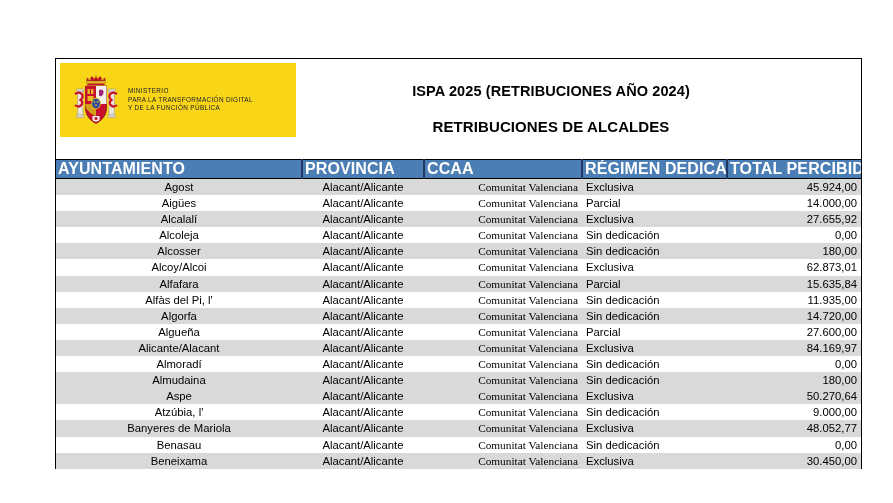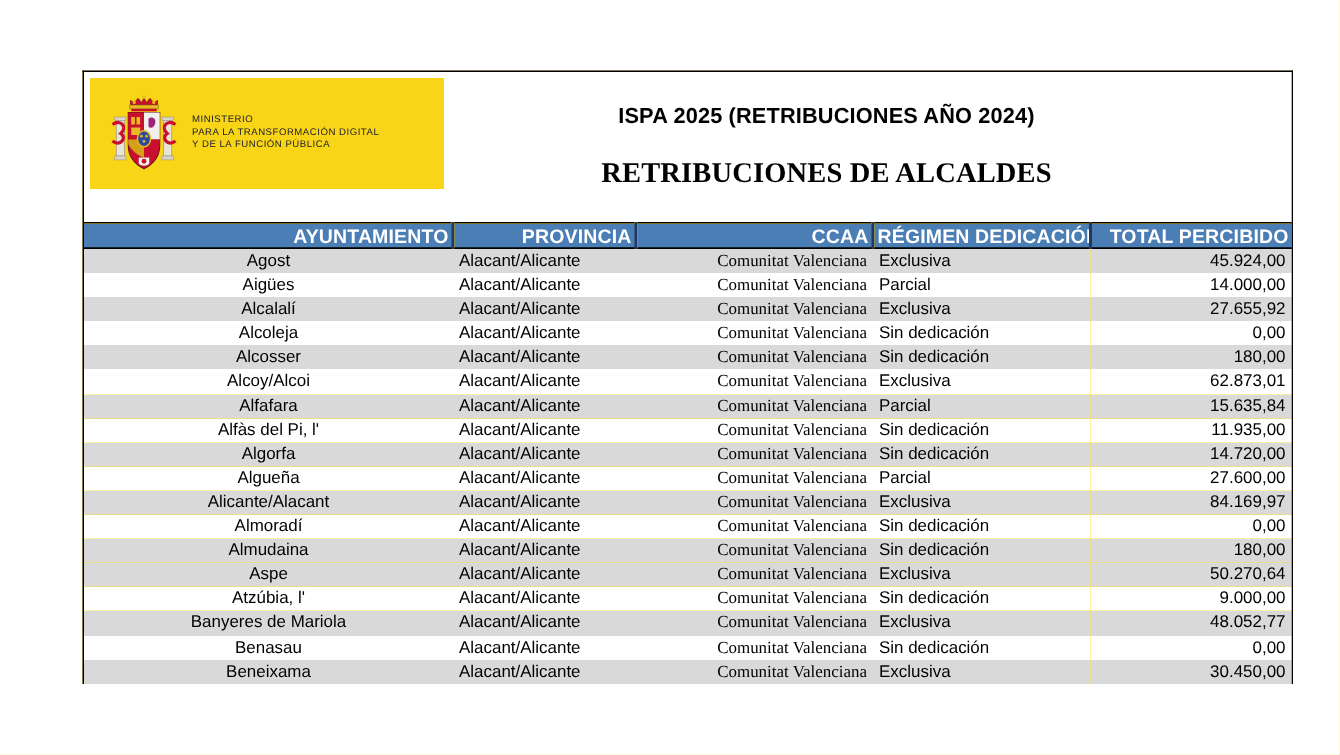--- a/index.html
+++ b/index.html
@@ -20,26 +20,26 @@
     width: 893px;
     height: 503px;
     background: #ffffff;
     overflow: hidden;
   }
 
   
   .sheet {
     position: absolute;
     left: 55px;
-    top: 47px;
+    top: 58px;
     width: 807px;
     border: 1px solid #000000;
     border-bottom: none;
     box-sizing: border-box;
-    background: #fde047;
+    background: #8b5cf6;
   }
 
   
   .banner {
     display: flex;
     align-items: stretch;
     height: 100px;
     background: #ffffff;
     box-sizing: border-box;
   }
@@ -89,42 +89,41 @@
     box-sizing: border-box;
   }
   .title-main {
     font-size: 14.5px;
     font-weight: bold;
     letter-spacing: 0.1px;
     margin-bottom: 19px;
     white-space: nowrap;
   }
   .title-sub {
-    font-size: 19px;
+    font-size: 15px;
     font-weight: bold;
     letter-spacing: 0.1px;
     white-space: nowrap;
-    font-family: Liberation Serif, serif;
   }
 
   
   table.grid {
     border-collapse: collapse;
     width: 100%;
     table-layout: fixed;
     font-size: 11.3px;
   }
 
   table.grid th {
     background: #4a7eb5;
     color: #ffffff;
     font-weight: bold;
-    font-size: 13px;
+    font-size: 16px;
     height: 17px;
-    text-align: right;
+    text-align: left;
     border-left: 2px solid #1f3864;
     border-right: 2px solid #1f3864;
     border-top: 1px solid #000000;
     border-bottom: 1px solid #000000;
     padding: 0 2px;
     white-space: nowrap;
     overflow: hidden;
     box-sizing: border-box;
     letter-spacing: 0.1px;
     margin-top: 40px;
@@ -140,21 +139,21 @@
     box-sizing: border-box;
     vertical-align: middle;
     border: none;
     line-height: 16.1px;
   }
 
   tr.odd td  { background: #d9d9d9; }
   tr.even td { background: #ffffff; }
 
   td.c-muni { text-align: center; }
-  td.c-prov { text-align: left; padding-left: 6px; }
+  td.c-prov { text-align: center; padding-left: 6px; }
   td.c-ccaa { text-align: right; padding-left: 6px; font-family: Liberation Serif, serif; }
   td.c-reg  { text-align: left; padding-left: 6px; margin-left: 30px; }
   td.c-tot  { text-align: right; padding-right: 5px;
               border-right: 2px solid #000000; }
 
   
   col.w-muni { width: 246px; }
   col.w-prov { width: 122px; }
   col.w-ccaa { width: 158px; }
   col.w-reg  { width: 145px; }

